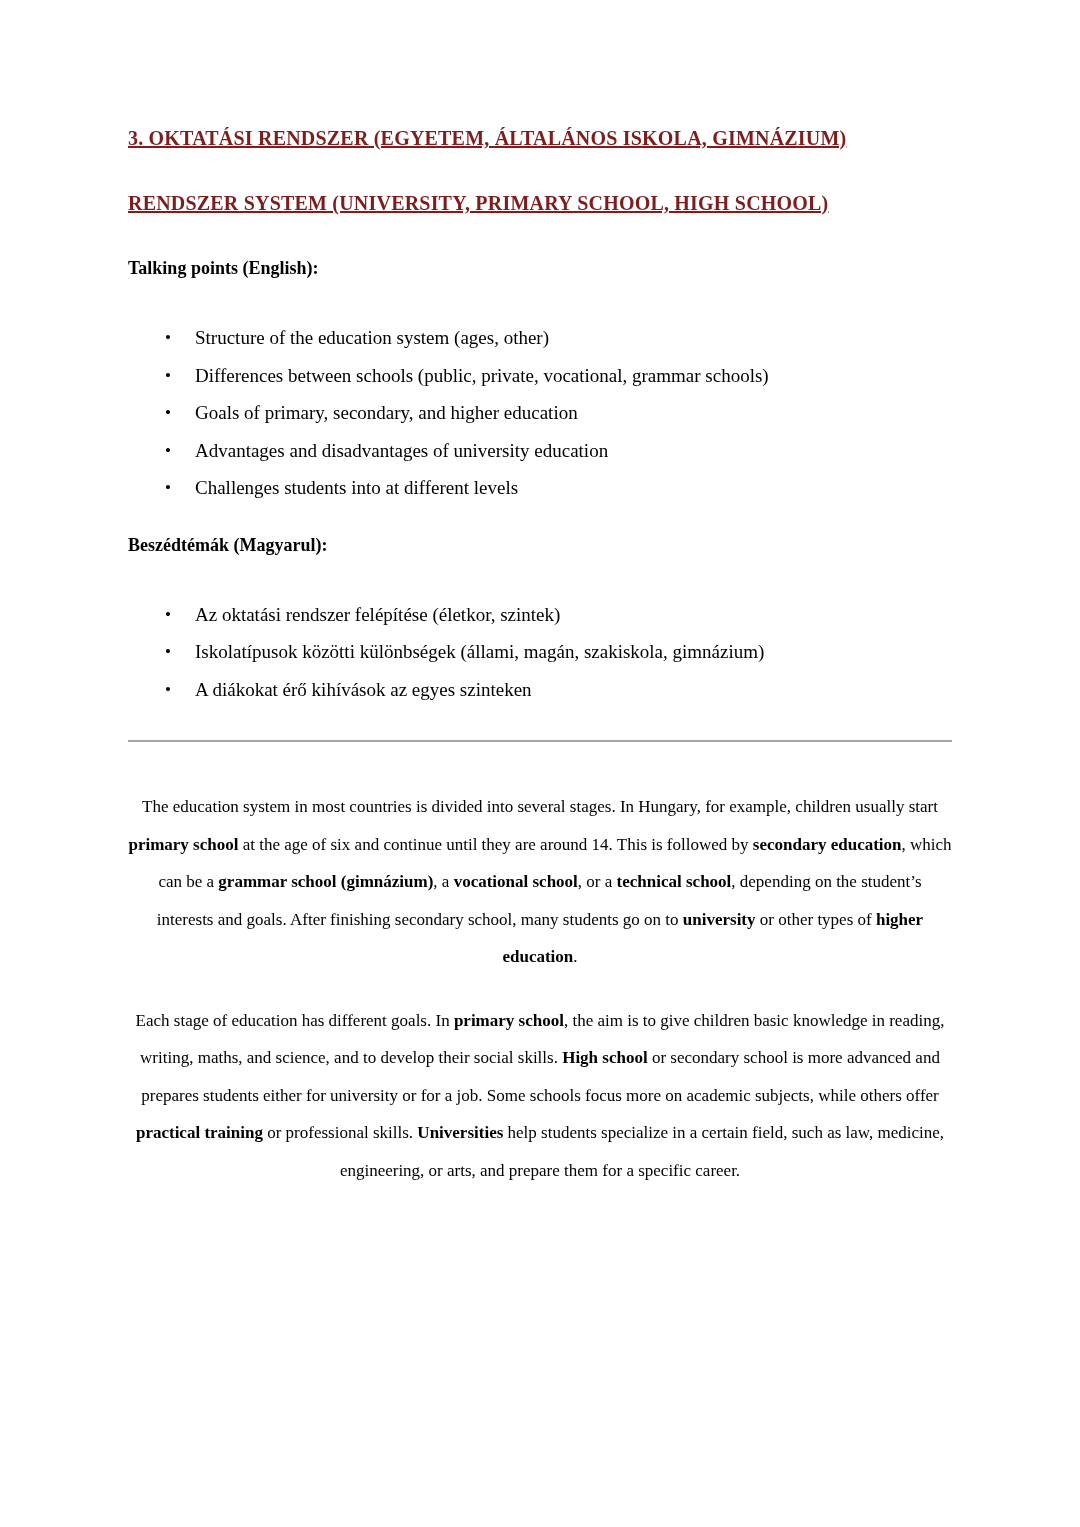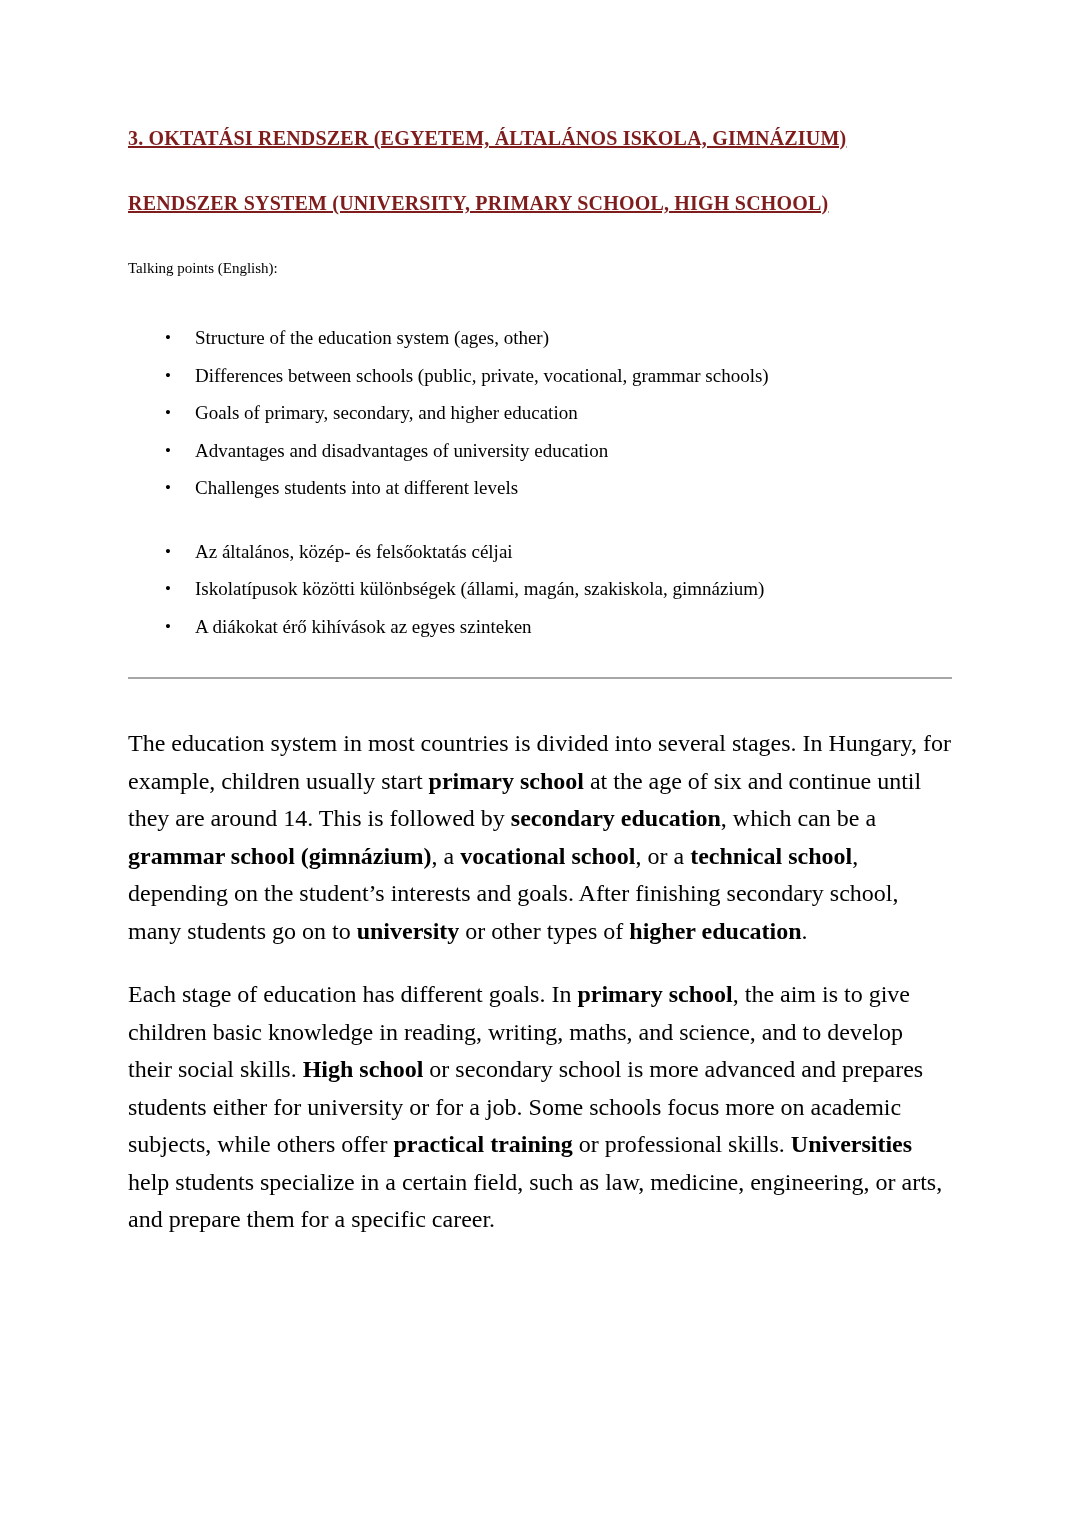--- a/index.html
+++ b/index.html
@@ -21,22 +21,22 @@
   .heading {
     color: #7f1d1d;
     font-size: 20px;
     font-weight: bold;
     line-height: 24px;
     text-decoration: underline;
     margin-bottom: 41px;
     letter-spacing: 0.2px;
   }
   .section-label {
-    font-size: 15px;
-    font-weight: normal;
+    font-size: 18px;
+    font-weight: bold;
     line-height: 24px;
     margin-bottom: 39px;
   }
   .bullet-list {
     list-style: none;
     margin: 0 0 26px 0;
   }
   .bullet-list li {
     position: relative;
     font-size: 19px;
@@ -50,24 +50,24 @@
     top: 0;
     font-size: 17px;
     line-height: 37.5px;
   }
   .divider {
     border: none;
     border-top: 2px solid #a6a6a6;
     margin: 32px 0 46px 0;
   }
   .body-paragraph {
-    font-size: 24px;
+    font-size: 17px;
     line-height: 37.5px;
     margin-bottom: 26px;
-    text-align: left;
+    text-align: center;
   }
   .body-paragraph b { font-weight: bold; }
 </style>
 </head>
 <body>
 
 <div class="page">
 
   <h1 class="heading">3. OKTATÁSI RENDSZER (EGYETEM, ÁLTALÁNOS ISKOLA, GIMNÁZIUM)</h1>
 
@@ -76,23 +76,24 @@
   <p class="section-label">Talking points (English):</p>
 
   <ul class="bullet-list">
       <li>Structure of the education system (ages, other)</li>
       <li>Differences between schools (public, private, vocational, grammar schools)</li>
       <li>Goals of primary, secondary, and higher education</li>
       <li>Advantages and disadvantages of university education</li>
       <li>Challenges students into at different levels</li>
     </ul>
 
+  <p class="section-label">Beszédtémák (Magyarul):</p>
 
   <ul class="bullet-list">
-      <li>Az általános, közép- és felsőoktatás céljai</li>
+      <li>Az oktatási rendszer felépítése (életkor, szintek)</li>
       <li>Iskolatípusok közötti különbségek (állami, magán, szakiskola, gimnázium)</li>
       <li>A diákokat érő kihívások az egyes szinteken</li>
     </ul>
 
   <hr class="divider">
 
   <p class="body-paragraph"><span>The education system in most countries is divided into several stages. In Hungary, for example, children usually start </span><b>primary school</b><span> at the age of six and continue until they are around 14. This is followed by </span><b>secondary education</b><span>, which can be a </span><b>grammar school (gimnázium)</b><span>, a </span><b>vocational school</b><span>, or a </span><b>technical school</b><span>, depending on the student’s interests and goals. After finishing secondary school, many students go on to </span><b>university</b><span> or other types of </span><b>higher education</b><span>.</span></p>
 
   <p class="body-paragraph"><span>Each stage of education has different goals. In </span><b>primary school</b><span>, the aim is to give children basic knowledge in reading, writing, maths, and science, and to develop their social skills. </span><b>High school</b><span> or secondary school is more advanced and prepares students either for university or for a job. Some schools focus more on academic subjects, while others offer </span><b>practical training</b><span> or professional skills. </span><b>Universities</b><span> help students specialize in a certain field, such as law, medicine, engineering, or arts, and prepare them for a specific career.</span></p>
 

